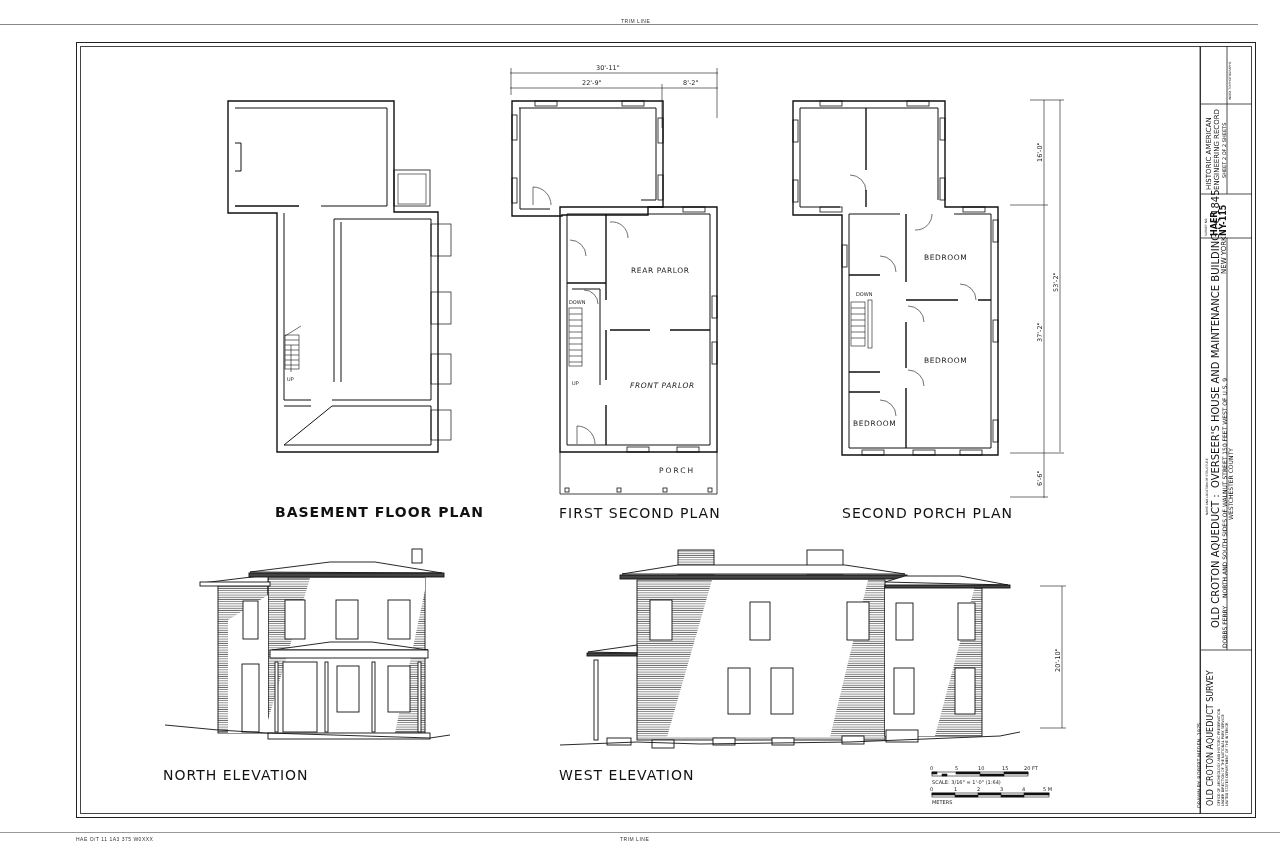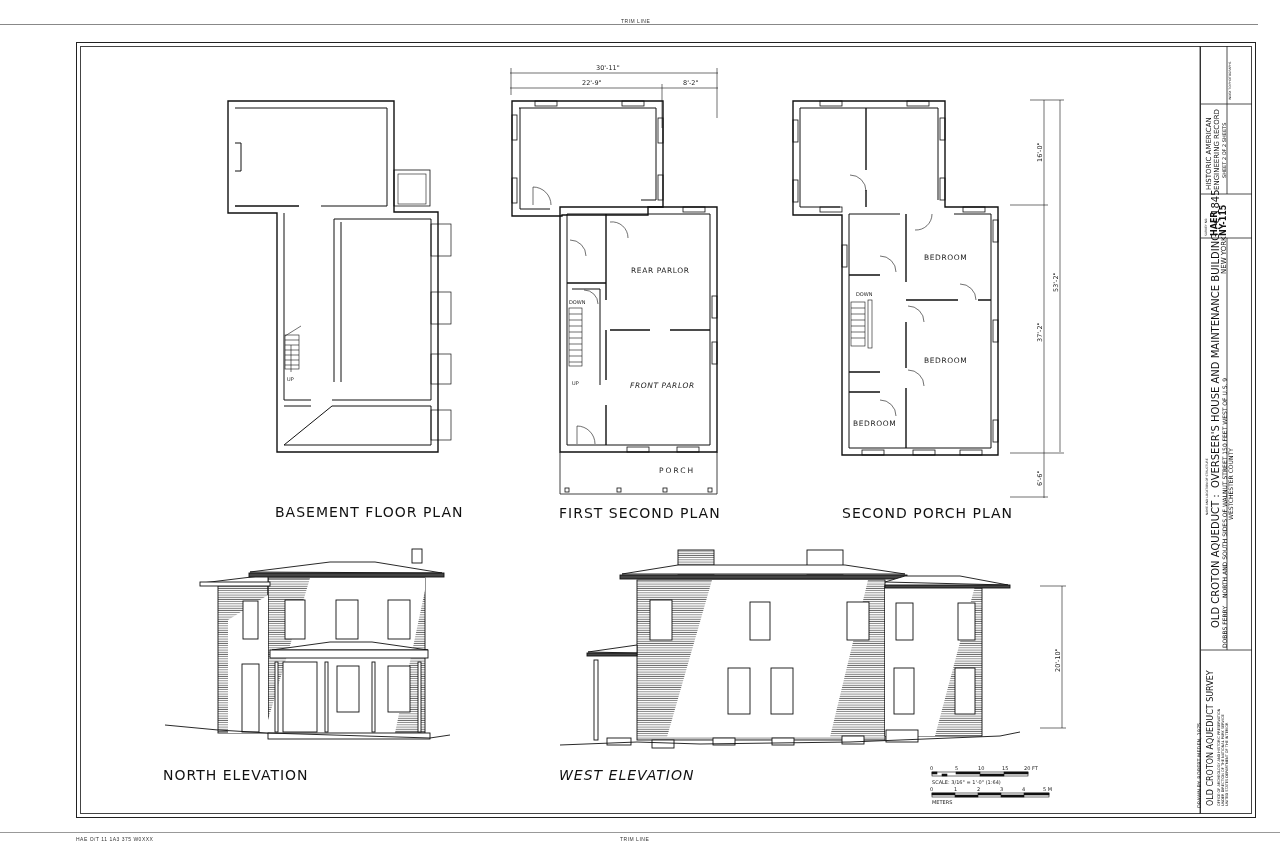--- a/index.html
+++ b/index.html
@@ -304,25 +304,25 @@
 <div class="abs room-label" style="left:631px;top:266px;">REAR PARLOR</div>
 <div class="abs room-label" style="left:630px;top:381px;font-style:italic;">FRONT PARLOR</div>
 <div class="abs room-label" style="left:611px;top:466px;letter-spacing:2px;padding-left:48px;">PORCH</div>
 <div class="abs tiny" style="left:569px;top:299px;">DOWN</div>
 <div class="abs tiny" style="left:572px;top:380px;">UP</div>
 <div class="abs room-label" style="left:924px;top:253px;">BEDROOM</div>
 <div class="abs room-label" style="left:924px;top:356px;">BEDROOM</div>
 <div class="abs room-label" style="left:853px;top:419px;">BEDROOM</div>
 <div class="abs tiny" style="left:856px;top:291px;">DOWN</div>
 
-<div class="abs plan-title" style="left:275px;top:504px;">BASEMENT FLOOR PLAN</div>
+<div class="abs plan-title" style="left:275px;top:504px;font-weight:bold;">BASEMENT FLOOR PLAN</div>
 <div class="abs plan-title" style="left:559px;top:505px;">FIRST SECOND PLAN</div>
 <div class="abs plan-title" style="left:842px;top:505px;">SECOND PORCH PLAN</div>
 <div class="abs plan-title" style="left:163px;top:767px;">NORTH ELEVATION</div>
-<div class="abs plan-title" style="left:559px;top:767px;font-style:italic;">WEST ELEVATION</div>
+<div class="abs plan-title" style="left:559px;top:767px;">WEST ELEVATION</div>
 
 <div>
   <div class="abs tiny" style="left:930px;top:765px;">0</div>
   <div class="abs tiny" style="left:955px;top:765px;">5</div>
   <div class="abs tiny" style="left:978px;top:765px;">10</div>
   <div class="abs tiny" style="left:1002px;top:765px;">15</div>
   <div class="abs tiny" style="left:1024px;top:765px;">20 FT</div>
   <div class="abs tiny" style="left:932px;top:779px;">SCALE: 3/16" = 1'-0"  (1:64)</div>
   <div class="abs tiny" style="left:930px;top:786px;">0</div>
   <div class="abs tiny" style="left:954px;top:786px;">1</div>

